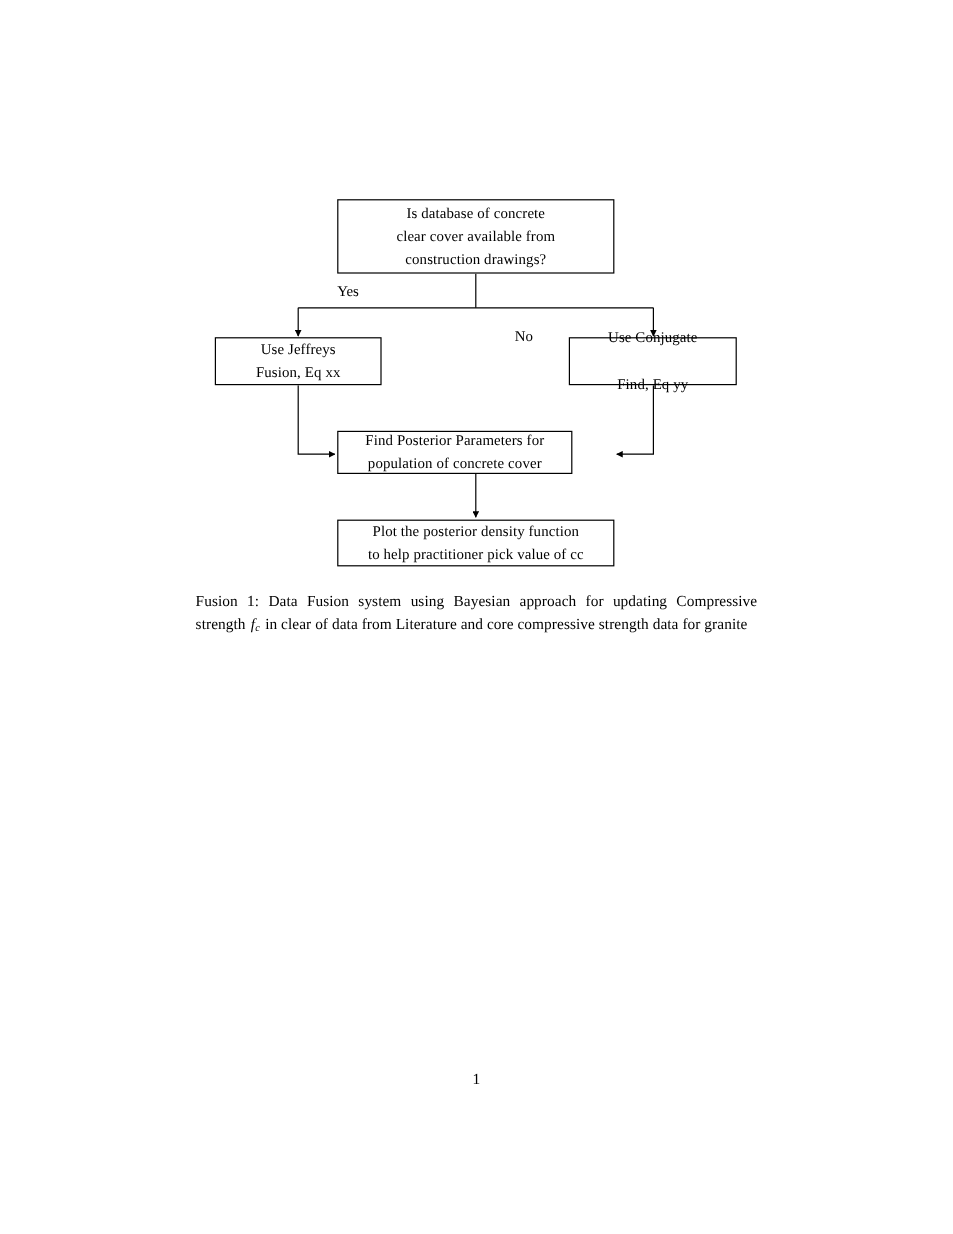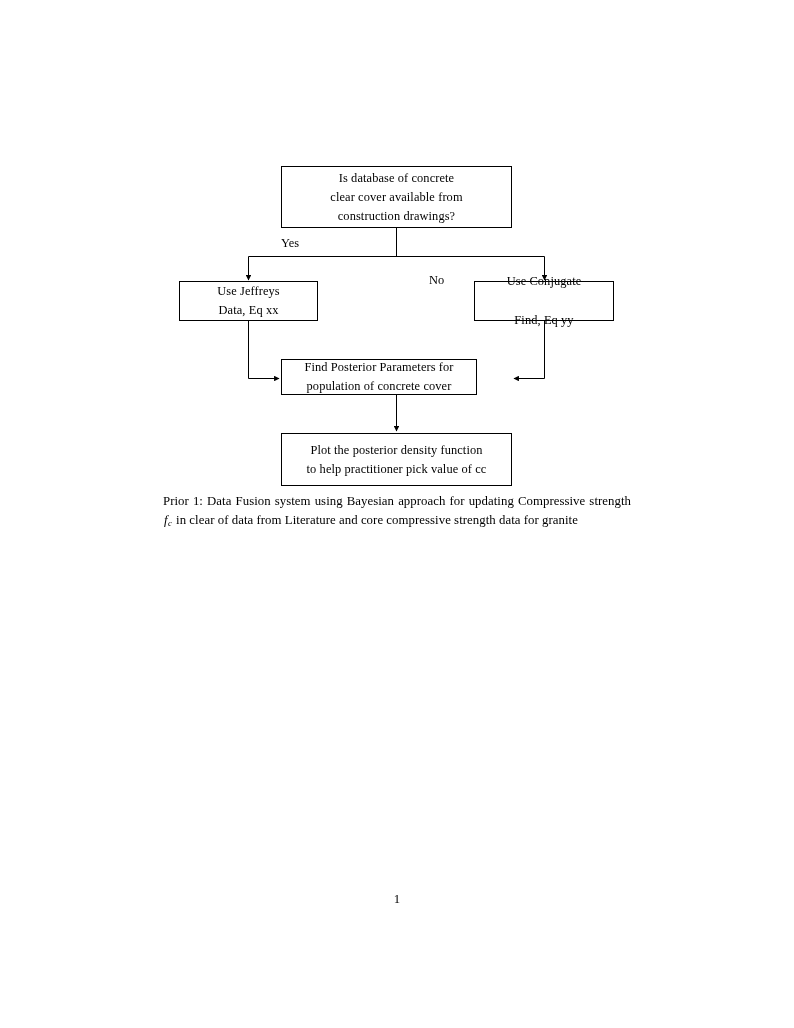--- a/index.html
+++ b/index.html
@@ -45,21 +45,21 @@
     line-height: 19px;
     letter-spacing: 0.1px;
     white-space: nowrap;
   }
   .node-box .ln { display: block; }
 
   #node-question { left: 281px; top: 166px; width: 231px; height: 62px; }
   #node-jeffreys { left: 179px; top: 281px; width: 139px; height: 40px; }
   #node-conjugate { left: 474px; top: 281px; width: 140px; height: 40px; gap: 20px; }
   #node-posterior { left: 281px; top: 359px; width: 196px; height: 36px; }
-  #node-plot      { left: 281px; top: 433px; width: 231px; height: 53px; }
+  #node-plot      { left: 281px; top: 433px; width: 231px; height: 39px; }
 
   .edge-label {
     position: absolute;
     font-size: 12.4px;
     line-height: 14px;
     white-space: nowrap;
   }
   #label-yes { left: 281px; top: 236px; width: 80px; }
   #label-no  { left: 429px; top: 236px; width: 80px; margin-top: 37px; }
 
@@ -129,35 +129,35 @@
     <span class="ln">Is database of concrete</span>
     <span class="ln">clear cover available from</span>
     <span class="ln">construction drawings?</span>
   </div>
 
   <div class="edge-label" id="label-yes">Yes</div>
   <div class="edge-label" id="label-no">No</div>
 
   <div class="node-box" id="node-jeffreys">
     <span class="ln">Use Jeffreys</span>
-    <span class="ln">Data, Eq xx</span>
+    <span class="ln">Fusion, Eq xx</span>
   </div>
 
   <div class="node-box" id="node-conjugate">
     <span class="ln">Use Conjugate</span>
     <span class="ln">Find, Eq yy</span>
   </div>
 
   <div class="node-box" id="node-posterior">
     <span class="ln">Find Posterior Parameters for</span>
     <span class="ln">population of concrete cover</span>
   </div>
 
   <div class="node-box" id="node-plot">
     <span class="ln">Plot the posterior density function</span>
     <span class="ln">to help practitioner pick value of cc</span>
   </div>
 
 </div>
 
-<div id="caption"><span>Prior 1:</span> <span>Data Fusion system using Bayesian approach for updating Compressive strength</span> <span class="mathvar"><span>f</span><sub>c</sub></span> <span>in clear of data from Literature and core compressive strength data for granite</span></div>
+<div id="caption"><span>Fusion 1:</span> <span>Data Fusion system using Bayesian approach for updating Compressive strength</span> <span class="mathvar"><span>f</span><sub>c</sub></span> <span>in clear of data from Literature and core compressive strength data for granite</span></div>
 
 <div id="page-number">1</div>
 
 </body></html>

